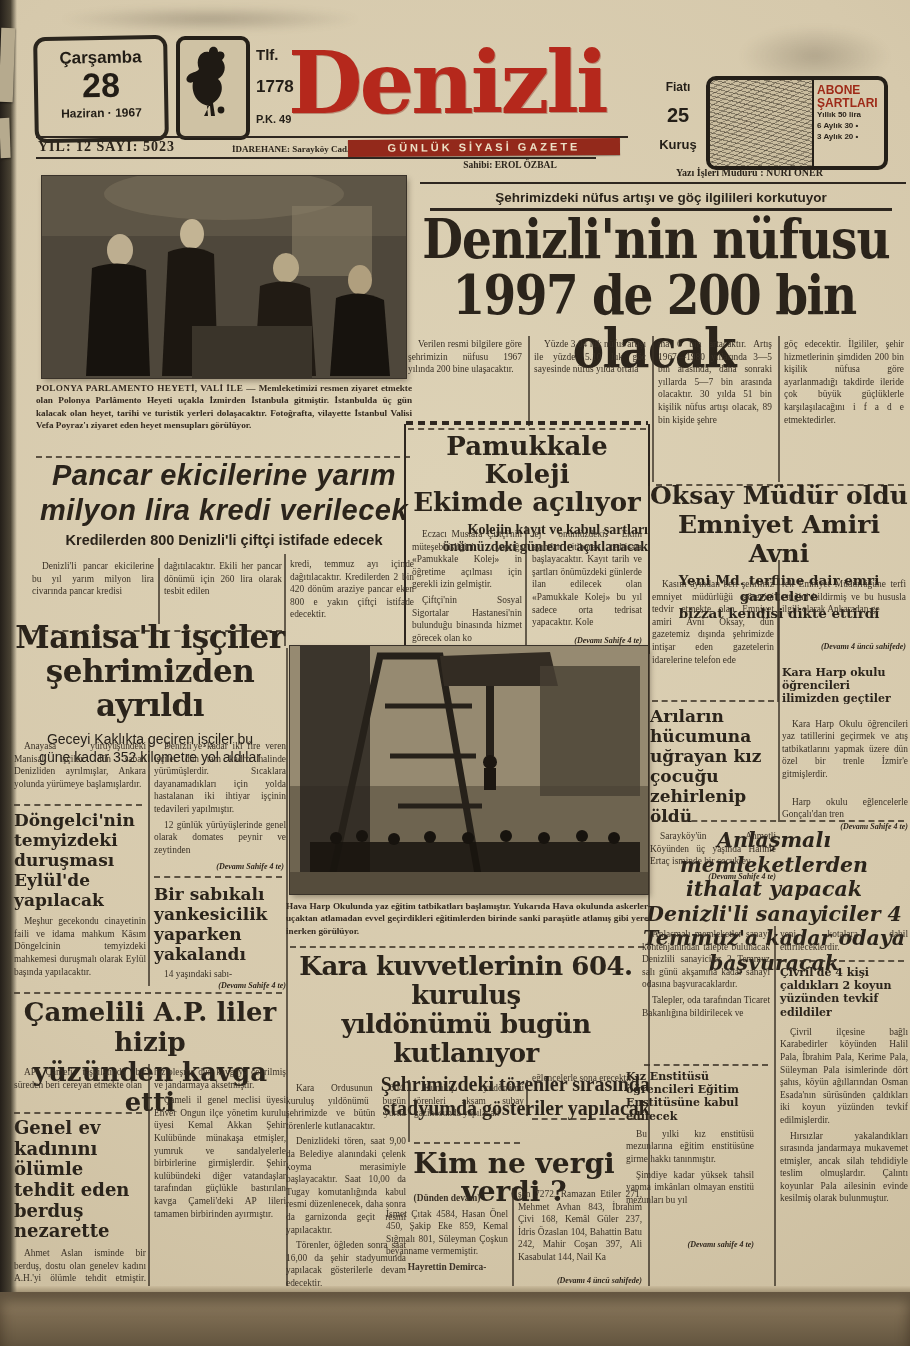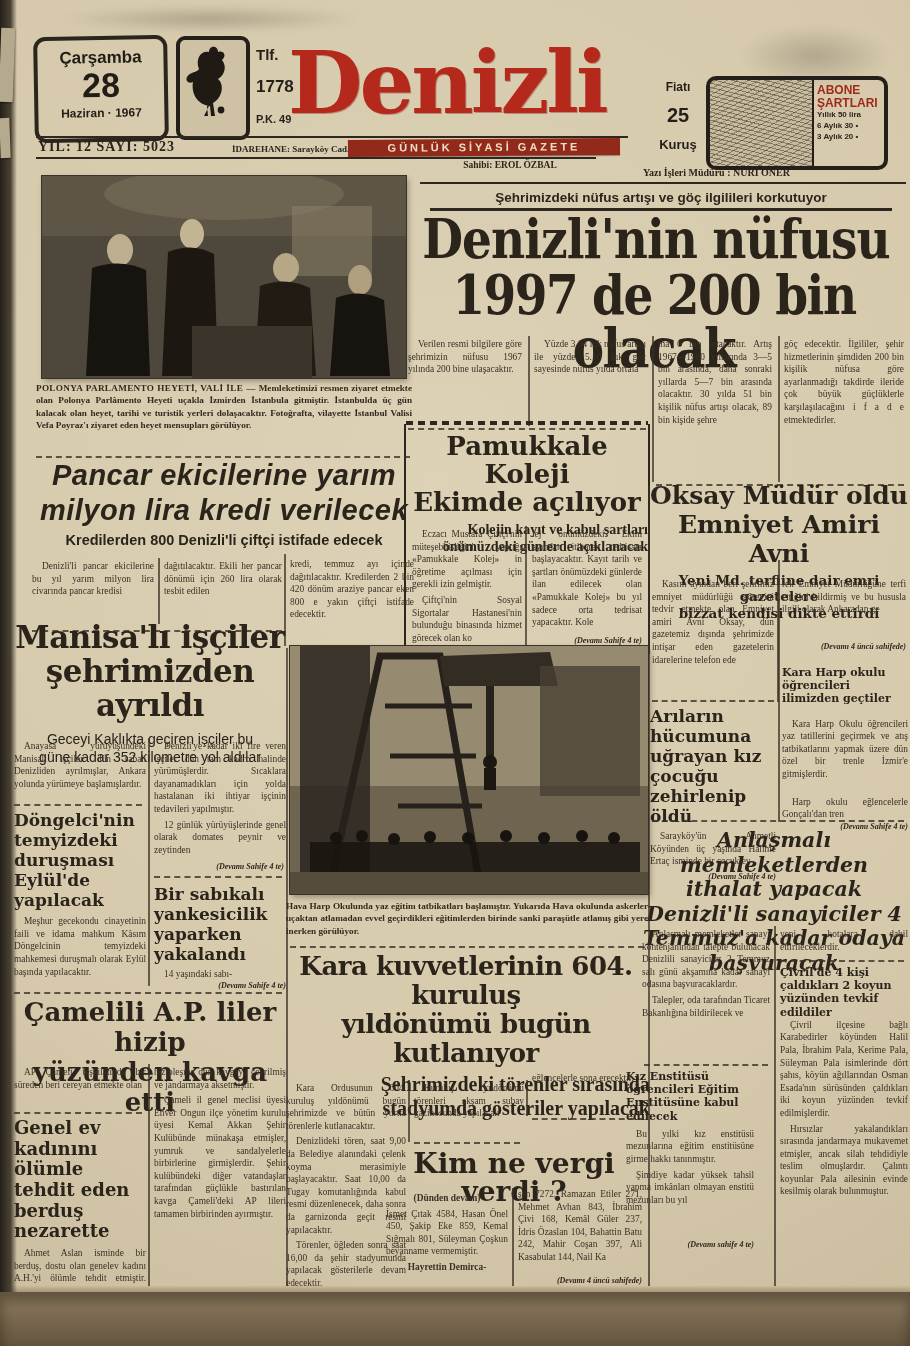--- a/index.html
+++ b/index.html
@@ -50,21 +50,21 @@
      repeating-linear-gradient(-28deg, rgba(45,38,28,.35) 0 1px, transparent 1px 5px),#c9bc9e;}
   #m-abone-txt{flex:1;padding:4px 3px;border-left:2px solid #241f18;}
   #m-abone-title{font-size:12px;font-weight:bold;color:#9e2a18;line-height:1.1;font-family:"Liberation Sans",sans-serif;}
   .abone-line{font-size:8px;font-weight:bold;color:#2c251c;line-height:1.35;font-family:"Liberation Sans",sans-serif;}
   #m-tagline{left:348px;top:139px;width:272px;height:17px;background:#93291b;color:#ecdfc4;
     font-family:"Liberation Sans",sans-serif;font-weight:bold;font-size:11px;letter-spacing:3px;
     text-align:center;line-height:17px;transform:rotate(-.4deg);box-shadow:0 1px 1px rgba(0,0,0,.3);}
   #m-issue{left:38px;top:139px;font-size:14px;font-weight:bold;letter-spacing:1px;color:#2c251c;}
   #m-office{left:232px;top:144px;font-size:9px;font-weight:bold;color:#2c251c;}
   #m-owner{left:400px;top:160px;width:220px;text-align:center;font-size:9.5px;font-weight:bold;color:#2c251c;}
-  #m-editor{left:643px;top:167px;font-size:10px;font-weight:bold;color:#2c251c;}
+  #m-editor{left:676px;top:167px;font-size:10px;font-weight:bold;color:#2c251c;}
   
   #photo1{left:42px;top:176px;width:364px;height:202px;box-shadow:0 0 0 1px #3a332a,2px 3px 6px rgba(40,30,18,.4);}
   #photo2{left:290px;top:646px;width:358px;height:248px;box-shadow:0 0 0 1px #3a332a,2px 3px 6px rgba(40,30,18,.4);}
   
   #k-kicker{left:430px;top:190px;width:462px;font-size:13.5px;padding-bottom:3px;border-bottom:3px solid #2e2720;text-align:center;}
   #h-nufus1{left:408px;top:212px;width:496px;font-size:47px;line-height:1;transform:scaleY(1.14);transform-origin:top center;letter-spacing:-1px;}
   #h-nufus2{left:404px;top:268px;width:500px;font-size:47px;line-height:1;transform:scaleY(1.14);transform-origin:top center;letter-spacing:-1.5px;}
   
   #a-pamukkale{left:404px;top:424px;width:242px;height:230px;border-left:2.5px solid #2e2720;border-right:2.5px solid #2e2720;}
   .wavy{position:absolute;left:0;width:100%;height:4px;
@@ -239,21 +239,21 @@
     <p class="btp ind">Talepler, oda tarafından Ticaret Bakanlığına bildirilecek ve</p>
   </div>
   <div class="abs bt" style="left:780px;top:928px;width:128px;height:30px">
       <p class="btp">yeni kotalara dahil ettirileceklerdir.</p>
     </div>
   <div class="abs dr" style="left:780px;top:960px;width:124px"></div>
   <div class="vr" style="left:774px;top:926px;height:364px"></div>
 
   <div class="abs" style="left:780px;top:966px;width:128px;height:324px">
     <div class="hd h16">Çivril'de 4 kişi çaldıkları 2 koyun yüzünden tevkif edildiler</div>
-    <div class="bt" style="margin-top:0;height:250px">
+    <div class="bt" style="margin-top:7px;height:250px">
       <p class="btp ind">Çivril ilçesine bağlı Karabedirler köyünden Halil Pala, İbrahim Pala, Kerime Pala, Süleyman Pala isimlerinde dört şahıs, köyün ağıllarından Osman Esada'nın sürüsünden çaldıkları iki koyun yüzünden tevkif edilmişlerdir.</p>
       <p class="btp ind">Hırsızlar yakalandıkları sırasında jandarmaya mukavemet etmişler, ancak silah tehdidiyle teslim olmuşlardır. Çalıntı koyunlar Pala ailesinin evinde kesilmiş olarak bulunmuştur.</p>
     </div>
   </div>
 
   <div class="abs dr" style="left:644px;top:1064px;width:124px"></div>
   <div class="abs" style="left:626px;top:1070px;width:128px;height:220px">
     <div class="hd h16">Kız Enstitüsü öğrencileri Eğitim Enstitüsüne kabul edilecek</div>
     <div class="bt" style="margin-top:5px;height:112px">
       <p class="btp ind">Bu yılki kız enstitüsü mezunlarına eğitim enstitüsüne girme hakkı tanınmıştır.</p>

